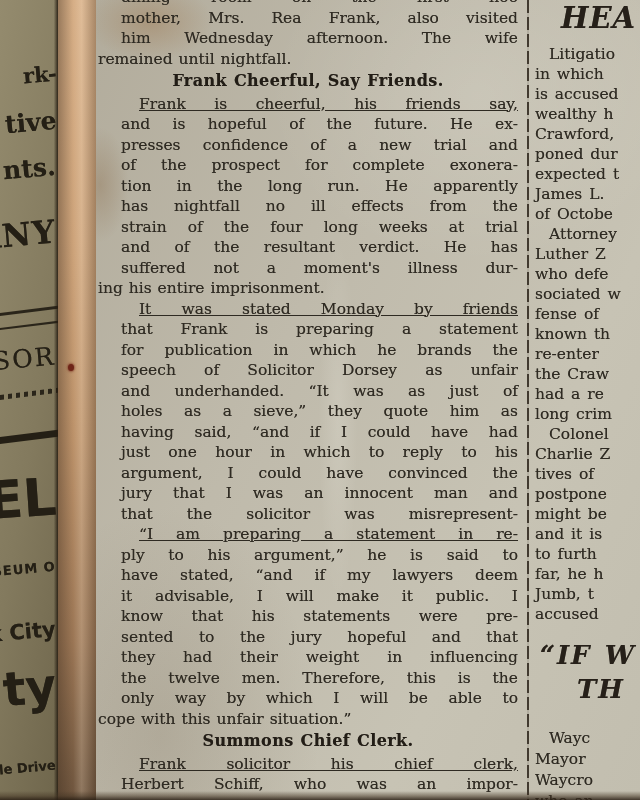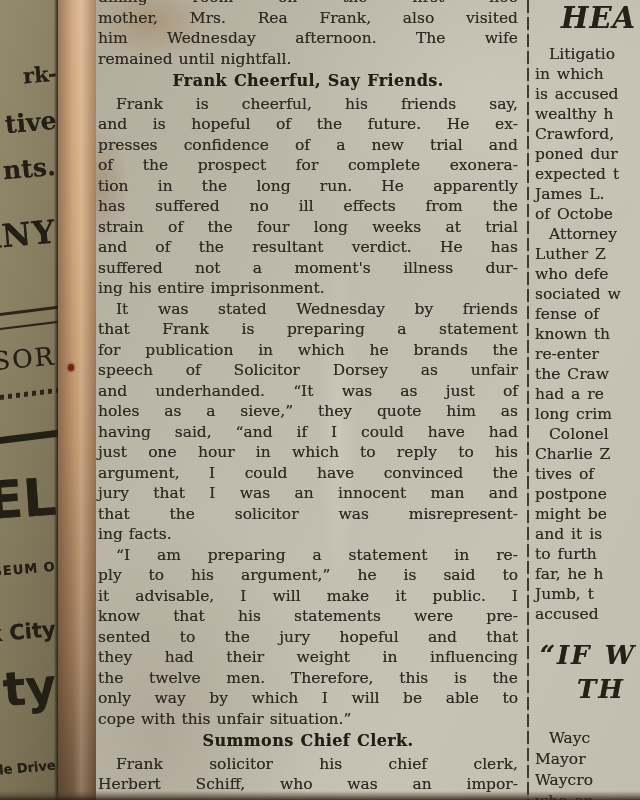--- a/index.html
+++ b/index.html
@@ -48,22 +48,22 @@
       radial-gradient(220px 320px at 12% 92%,rgba(90,74,52,.16),transparent 72%),
       linear-gradient(115deg,#b2ac9c,#bfbaab 38%,#c7c3b4 72%,#c2beaf);}
   
   .colrule{position:absolute;left:527px;top:0;width:2px;height:800px;
     background:repeating-linear-gradient(180deg,rgba(42,34,24,.85) 0 13px,rgba(42,34,24,.12) 13px 17px);}
   
   .mcol{position:absolute;left:98px;top:-13px;width:420px;
     font:15.5px/20.5px "DejaVu Serif",serif;color:#2e2a22;
     word-spacing:1px;text-shadow:0 0 .5px rgba(30,24,16,.55);}
   .ln{min-height:20.5px;}
-  .j{text-align:justify;text-align-last:justify;-moz-text-align-last:justify;}
-  .ind{text-indent:18px;}
+  .j{text-align:justify;text-align-last:justify;margin-left:23px;-moz-text-align-last:justify;}
+  .ind{text-indent:18px;text-decoration:underline;}
   .h{text-align:left;text-align-last:center;font-weight:bold;font-size:16px;
      letter-spacing:.4px;margin:2px 0 2px;color:#221d16;}
   .rcol{position:absolute;left:535px;top:0;width:170px;
     font:15.5px/20px "DejaVu Serif",serif;color:#2e2a22;
     word-spacing:2px;text-shadow:0 0 .5px rgba(30,24,16,.55);}
   .rcol .ln{white-space:nowrap;min-height:20px;}
   .rind{text-indent:14px;}
   .dh{font:italic bold 29px/36px "DejaVu Serif",serif;padding-left:26px;
       margin-bottom:8px;letter-spacing:1px;color:#262019;}
   .q1{font:italic bold 26px/34px "DejaVu Serif",serif;padding-left:5px;
@@ -106,39 +106,39 @@
       <div class="ln j">dining room on the first floo</div>
       <div class="ln j">mother, Mrs. Rea Frank, also visited</div>
       <div class="ln j">him Wednesday afternoon.  The wife</div>
       <div class="ln">remained until nightfall.</div>
       <div class="ln h">Frank Cheerful, Say Friends.</div>
       <div class="ln j ind">Frank is cheerful, his friends say,</div>
       <div class="ln j">and is hopeful of the future.  He ex-</div>
       <div class="ln j">presses confidence of a new trial and</div>
       <div class="ln j">of the prospect for complete exonera-</div>
       <div class="ln j">tion in the long run.  He apparently</div>
-      <div class="ln j">has suffered no ill effects from the</div>
+      <div class="ln j">has nightfall no ill effects from the</div>
       <div class="ln j">strain of the four long weeks at trial</div>
       <div class="ln j">and of the resultant verdict.  He has</div>
       <div class="ln j">suffered not a moment's illness dur-</div>
       <div class="ln">ing his entire imprisonment.</div>
-      <div class="ln j ind">It was stated Wednesday by friends</div>
+      <div class="ln j ind">It was stated Monday by friends</div>
       <div class="ln j">that Frank is preparing a statement</div>
       <div class="ln j">for publication in which he brands the</div>
       <div class="ln j">speech of Solicitor Dorsey as unfair</div>
       <div class="ln j">and underhanded.  “It was as just of</div>
       <div class="ln j">holes as a sieve,” they quote him as</div>
       <div class="ln j">having said, “and if I could have had</div>
       <div class="ln j">just one hour in which to reply to his</div>
       <div class="ln j">argument, I could have convinced the</div>
       <div class="ln j">jury that I was an innocent man and</div>
       <div class="ln j">that the solicitor was misrepresent-</div>
-      <div class="ln">ing facts.</div>
       <div class="ln j ind">“I am preparing a statement in re-</div>
       <div class="ln j">ply to his argument,” he is said to</div>
+      <div class="ln j">have stated, “and if my lawyers deem</div>
       <div class="ln j">it advisable, I will make it public.  I</div>
       <div class="ln j">know that his statements were pre-</div>
       <div class="ln j">sented to the jury hopeful and that</div>
       <div class="ln j">they had their weight in influencing</div>
       <div class="ln j">the twelve men.  Therefore, this is the</div>
       <div class="ln j">only way by which I will be able to</div>
       <div class="ln">cope with this unfair situation.”</div>
       <div class="ln h">Summons Chief Clerk.</div>
       <div class="ln j ind">Frank solicitor his chief clerk,</div>
       <div class="ln j">Herbert Schiff, who was an impor-</div>

